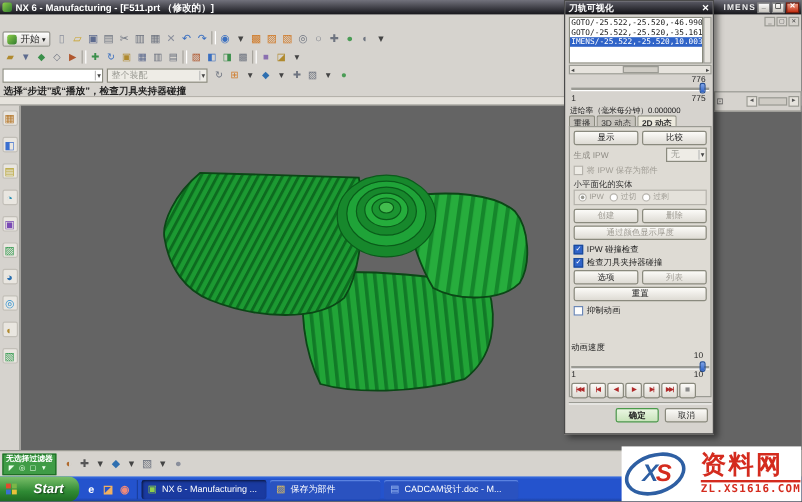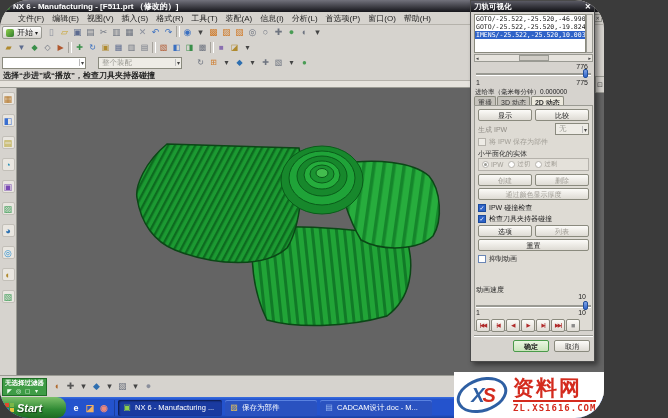--- a/index.html
+++ b/index.html
@@ -1,19 +1,19 @@
 <!DOCTYPE html>
 <html><head>
 <meta charset="utf-8">
 <style>
   * { box-sizing: border-box; margin:0; padding:0; }
   html,body { background:#3b3b3b; }
   .screen{
-    position:relative; width:604px; height:418px; overflow:hidden;
-    background:#d6d3ce; font-family:"Liberation Sans",sans-serif; color:#1c1c1c;border-radius:29px;
+    position:relative; width:668px; height:418px; overflow:hidden;
+    background:#d6d3ce; font-family:"Liberation Sans",sans-serif; color:#1c1c1c;
   }
   .abs{position:absolute;}
   
   .titlebar{left:0;top:0;width:668px;height:12px;background:linear-gradient(#72727c,#16161b);
     color:#fff;font-size:8px;font-weight:bold;display:flex;align-items:center;padding:0 2px;z-index:4;}
   .nxlogo{width:8px;height:8px;background:linear-gradient(135deg,#8fd04a,#2f7a2f);border-radius:2px;margin-right:3px;flex:0 0 auto;}
   .winbtn{width:11px;height:9px;border:1px solid #888;background:linear-gradient(#fdfdfd,#c9c6bf);
     font-size:6px;line-height:7px;text-align:center;color:#333;margin-left:1px;}
   .winbtn.close{background:linear-gradient(#f0a08a,#c22e12);color:#fff;border-color:#7e1d0a;}
   .brand{color:#eee;font-size:7px;font-weight:bold;letter-spacing:1px;}
@@ -22,21 +22,21 @@
   .menu-item{font-size:8px;padding:1px 4px;color:#222;}
   .mdibtn{width:9px;height:8px;border:1px solid #9a9a93;background:#d6d3ce;font-size:5px;line-height:6px;text-align:center;color:#444;margin-left:1px;}
   
   .tbrow{left:0;width:668px;height:15px;background:#d6d3ce;display:flex;align-items:center;padding-left:2px;}
   .icon{display:inline-block;width:13px;height:13px;line-height:13px;text-align:center;font-size:9px;flex:0 0 auto;}
   .small .icon{font-size:8px;}
   .sep{display:inline-block;width:4px;height:11px;border-left:1px solid #a6a39c;border-right:1px solid #fff;margin:0 1px;}
   .startbtn{display:inline-flex;align-items:center;height:13px;border:1px solid #9a9a93;border-radius:2px;
     background:linear-gradient(#fff,#d6d3ce);font-size:8px;padding:0 3px;margin-right:3px;}
   .combo{height:12px;border:1px solid #8a8a7e;background:#fff;font-size:7.5px;display:inline-flex;align-items:center;
-    justify-content:space-between;padding:0 1px 0 3px;margin-right:12px;}
+    justify-content:space-between;padding:0 1px 0 3px;margin-right:3px;}
   .combo .car{font-size:6px;color:#444;border-left:1px solid #bbb;padding-left:1px;}
   .combo.dis{background:#eeece6;color:#9a9a93;}
   .promptbar{left:0;top:70px;width:668px;height:11px;background:#d6d3ce;font-size:8px;font-weight:bold;
     color:#222;padding-left:3px;border-bottom:1px solid #b5b2ab;}
   .statusline{left:0;top:81px;width:668px;height:7px;background:#e6e3dd;border-bottom:1px solid #9a9a93;}
   
   .leftbar{left:0;top:88px;width:17px;height:287px;background:#d6d3ce;border-right:1px solid #9a9a93;
     display:flex;flex-direction:column;align-items:center;padding-top:4px;z-index:2;}
   .lb-icon{display:block;width:13px;height:13px;line-height:12px;text-align:center;font-size:9px;margin-bottom:9px;
     background:#e9e6e0;border:1px solid #c2bfb8;border-radius:2px;}
@@ -92,70 +92,56 @@
   
   .selbar{left:0;top:375px;width:668px;height:22px;background:#d6d3ce;border-top:1px solid #9a9a93;z-index:3;
     display:flex;align-items:center;padding-left:2px;}
   .filterbox{background:#3f9c46;border:1px solid #1f6e26;color:#fff;height:18px;padding:0 2px;margin-right:4px;
     display:flex;flex-direction:column;justify-content:center;}
   .filterbox .f1{font-size:6.5px;font-weight:bold;line-height:8px;}
   .filterbox .icons{display:flex;} .filterbox .icons .icon{width:9px;height:8px;line-height:8px;font-size:6px;color:#eaffea;}
   .taskbar{left:0;top:397px;width:668px;height:21px;background:linear-gradient(#3a6fe0 0%,#2453cd 12%,#2453cd 85%,#1a3f9e 100%);
     z-index:7;display:flex;align-items:center;}
   .startb{height:21px;width:66px;background:linear-gradient(#7cc06a,#2f8a34 60%,#1d6a22);border-radius:0 9px 9px 0;
-    color:#fff;font-weight:bold;font-style:italic;font-size:11px;display:flex;align-items:center;padding-left:5px;gap:3px;
+    color:#fff;font-weight:bold;font-style:italic;font-size:11px;display:flex;align-items:center;padding-left:5px;gap:14px;
     text-shadow:1px 1px 1px rgba(0,0,0,.5);}
   .wflag{width:9px;height:9px;display:grid;grid-template-columns:4px 4px;grid-gap:1px;}
   .wflag i{display:block;width:4px;height:4px;} .wflag .r{background:#e24a2e;} .wflag .g{background:#7ab648;}
   .wflag .b{background:#3a6fd0;} .wflag .y{background:#e8c23a;}
   .ql{display:flex;align-items:center;gap:2px;padding:0 4px;border-right:1px solid #1a3f9e;height:16px;}
   .ql .icon{width:12px;height:12px;line-height:12px;font-size:9px;color:#fff;font-weight:bold;}
   .task{height:16px;margin-left:3px;border-radius:2px;background:#2a52c0;box-shadow:inset 0 1px 0 #5a82e0;
     color:#fff;font-size:7.5px;display:flex;align-items:center;gap:3px;padding:0 4px;overflow:hidden;white-space:nowrap;}
   .task.on{background:#1a3aa0;box-shadow:inset 1px 1px 2px rgba(0,0,0,.6);}
   .task .ticon{width:10px;height:10px;line-height:10px;text-align:center;font-size:8px;flex:0 0 auto;}
   
   .wm{right:0;top:372px;width:150px;height:46px;background:#fff;z-index:9;display:flex;align-items:center;padding:2px;}
   .wm .oval{position:relative;width:52px;height:34px;border:3px solid #2e5fa3;border-radius:50%;
     transform:rotate(-18deg);display:flex;align-items:center;justify-content:center;flex:0 0 auto;}
   .wm .xs{font-size:20px;font-weight:bold;font-style:italic;transform:rotate(18deg);letter-spacing:-2px;}
   .wm .xs .x{color:#2e5fa3;} .wm .xs .s{color:#d42b1e;}
-  .wm .right{margin-left:5px;}
+  .wm .right{margin-left:12px;}
   .wm .site{color:#d42b1e;font-size:21px;font-weight:bold;letter-spacing:2px;line-height:22px;}
   .wm .url{color:#d42b1e;font-size:9px;font-weight:bold;font-family:"DejaVu Sans Mono",monospace;
     border-top:2px solid #d42b1e;margin-top:1px;padding-top:1px;letter-spacing:1px;}
 </style>
 </head>
 <body>
 
 <div class="screen">
 
   <div class="abs titlebar">
     <span class="nxlogo"></span>
     <span>NX 6 - Manufacturing - [F511.prt （修改的）]</span>
     <span style="margin-left:auto" class="brand">IMENS</span>
     <span class="winbtn">_</span>
     <span class="winbtn">▢</span>
     <span class="winbtn close">✕</span>
   </div>
 
-  <div class="abs menubar">
-      <span class="menu-item">文件(F)</span>
-      <span class="menu-item">编辑(E)</span>
-      <span class="menu-item">视图(V)</span>
-      <span class="menu-item">插入(S)</span>
-      <span class="menu-item">格式(R)</span>
-      <span class="menu-item">工具(T)</span>
-      <span class="menu-item">装配(A)</span>
-      <span class="menu-item">信息(I)</span>
-      <span class="menu-item">分析(L)</span>
-      <span class="menu-item">首选项(P)</span>
-      <span class="menu-item">窗口(O)</span>
-      <span class="menu-item">帮助(H)</span>
-    </div>
   <div class="abs" style="right:2px;top:14px;display:flex;z-index:2">
     <span class="mdibtn">_</span>
     <span class="mdibtn">▢</span>
     <span class="mdibtn">✕</span>
   </div>
 
   <div class="abs tbrow" style="top:25px">
     <span class="startbtn">
       <span class="nxlogo"></span>
       <span>开始</span>
@@ -292,21 +278,21 @@
   </div>
 
   <div class="abs vdlg">
     <div class="abs vt">
       <span>刀轨可视化</span>
       <span>✕</span>
     </div>
 
     <div class="abs goto-list">
         <span class="goto-row">GOTO/-25.522,-25.520,-46.990</span>
-        <span class="goto-row">GOTO/-25.522,-25.520,-19.824</span>
+        <span class="goto-row">GOTO/-25.522,-25.520,-35.161</span>
         <span class="goto-row on">IMENS/-25.522,-25.520,10.003</span>
       </div>
     <div class="abs vsb"></div>
     <div class="abs hsb">
       <span>◄</span>
       <span class="thumbh"></span>
       <span>►</span>
     </div>
 
     <span class="abs num" style="right:6px;top:62px">776</span>

